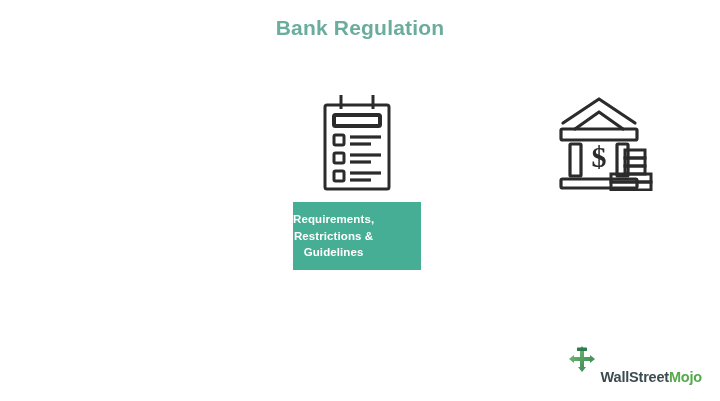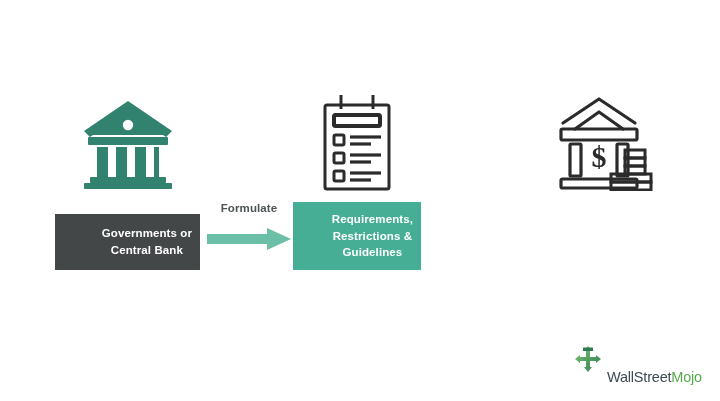--- a/index.html
+++ b/index.html
@@ -63,29 +63,29 @@
     justify-content: center;
   }
 
   .node-box {
     position: absolute;
     bottom: 0;
     left: 0;
     width: 100%;
     display: flex;
     align-items: center;
-    justify-content: flex-end;
+    justify-content: flex-start;
     text-align: center;
     font-size: 11.5px;
     font-weight: bold;
     color: #ffffff;
     line-height: 1.45;
     letter-spacing: 0.1px;
     box-sizing: border-box;
-    padding: 6px 8px;
+    padding: 6px 0;
   }
   .node-dark {
     background: #444748;
     height: 56px;
   }
   .node-teal {
     background: #45ae94;
     height: 68px;
   }
 
@@ -123,71 +123,38 @@
     position: absolute;
     right: 18px;
     bottom: 16px;
     display: flex;
     align-items: center;
     gap: 6px;
   }
   .logo-mark { width: 26px; height: 26px; display: block; }
   .logo-text {
     font-size: 14.5px;
-    font-weight: normal;
+    font-weight: bold;
     letter-spacing: -0.2px;
     white-space: nowrap;
     margin-top: 36px;
   }
   .logo-text .ws { color: #3c4b52; }
   .logo-text .mj { color: #55ab4b; }
 </style>
 </head>
 <body>
 
 <div id="canvas">
 
+  <div class="title">Bank Regulation</div>
 
   <div class="flow">
 
-    <div class="stage stage-1">
-      <div class="icon-wrap">
-        <svg width="96" height="92" viewBox="0 0 96 92" aria-hidden="true">
-          <g fill="#31826f">
-
-            <path d="M48 4 L92 34 L86 40 L48 14 L10 40 L4 34 Z"></path>
-            <path d="M48 12 L86 38 L10 38 Z"></path>
-            <circle cx="48" cy="28" r="5.2" fill="#ffffff"></circle>
-
-            <rect x="8" y="40" width="80" height="8" rx="1"></rect>
-
-            <rect x="17" y="50" width="11" height="30"></rect>
-            <rect x="36" y="50" width="11" height="30"></rect>
-            <rect x="55" y="50" width="11" height="30"></rect>
-            <rect x="74" y="50" width="5" height="30"></rect>
-
-            <rect x="10" y="80" width="76" height="6" rx="1"></rect>
-            <rect x="4" y="86" width="88" height="6" rx="1"></rect>
-          </g>
-        </svg>
-      </div>
-      <div class="node-box node-dark">
-        <span style="white-space:pre-line;">Governments or
-Central Bank</span>
-      </div>
-    </div>
-
-    <div class="connector connector-1">
-      <div class="connector-label">Formulate</div>
-      <div class="connector-arrow">
-        <svg width="88" height="26" viewBox="0 0 88 26" aria-hidden="true">
-          <path d="M2 8 L62 8 L62 2 L86 13 L62 24 L62 18 L2 18 Z" fill="#6bbfa7"></path>
-        </svg>
-      </div>
-    </div>
+
 
     <div class="stage stage-2">
       <div class="icon-wrap">
         <svg width="80" height="100" viewBox="0 0 80 100" aria-hidden="true">
           <g fill="none" stroke="#2b2b2b" stroke-width="3">
 
             <line x1="24" y1="2" x2="24" y2="16"></line>
             <line x1="56" y1="2" x2="56" y2="16"></line>
 
             <rect x="8" y="12" width="64" height="84" rx="2"></rect>

